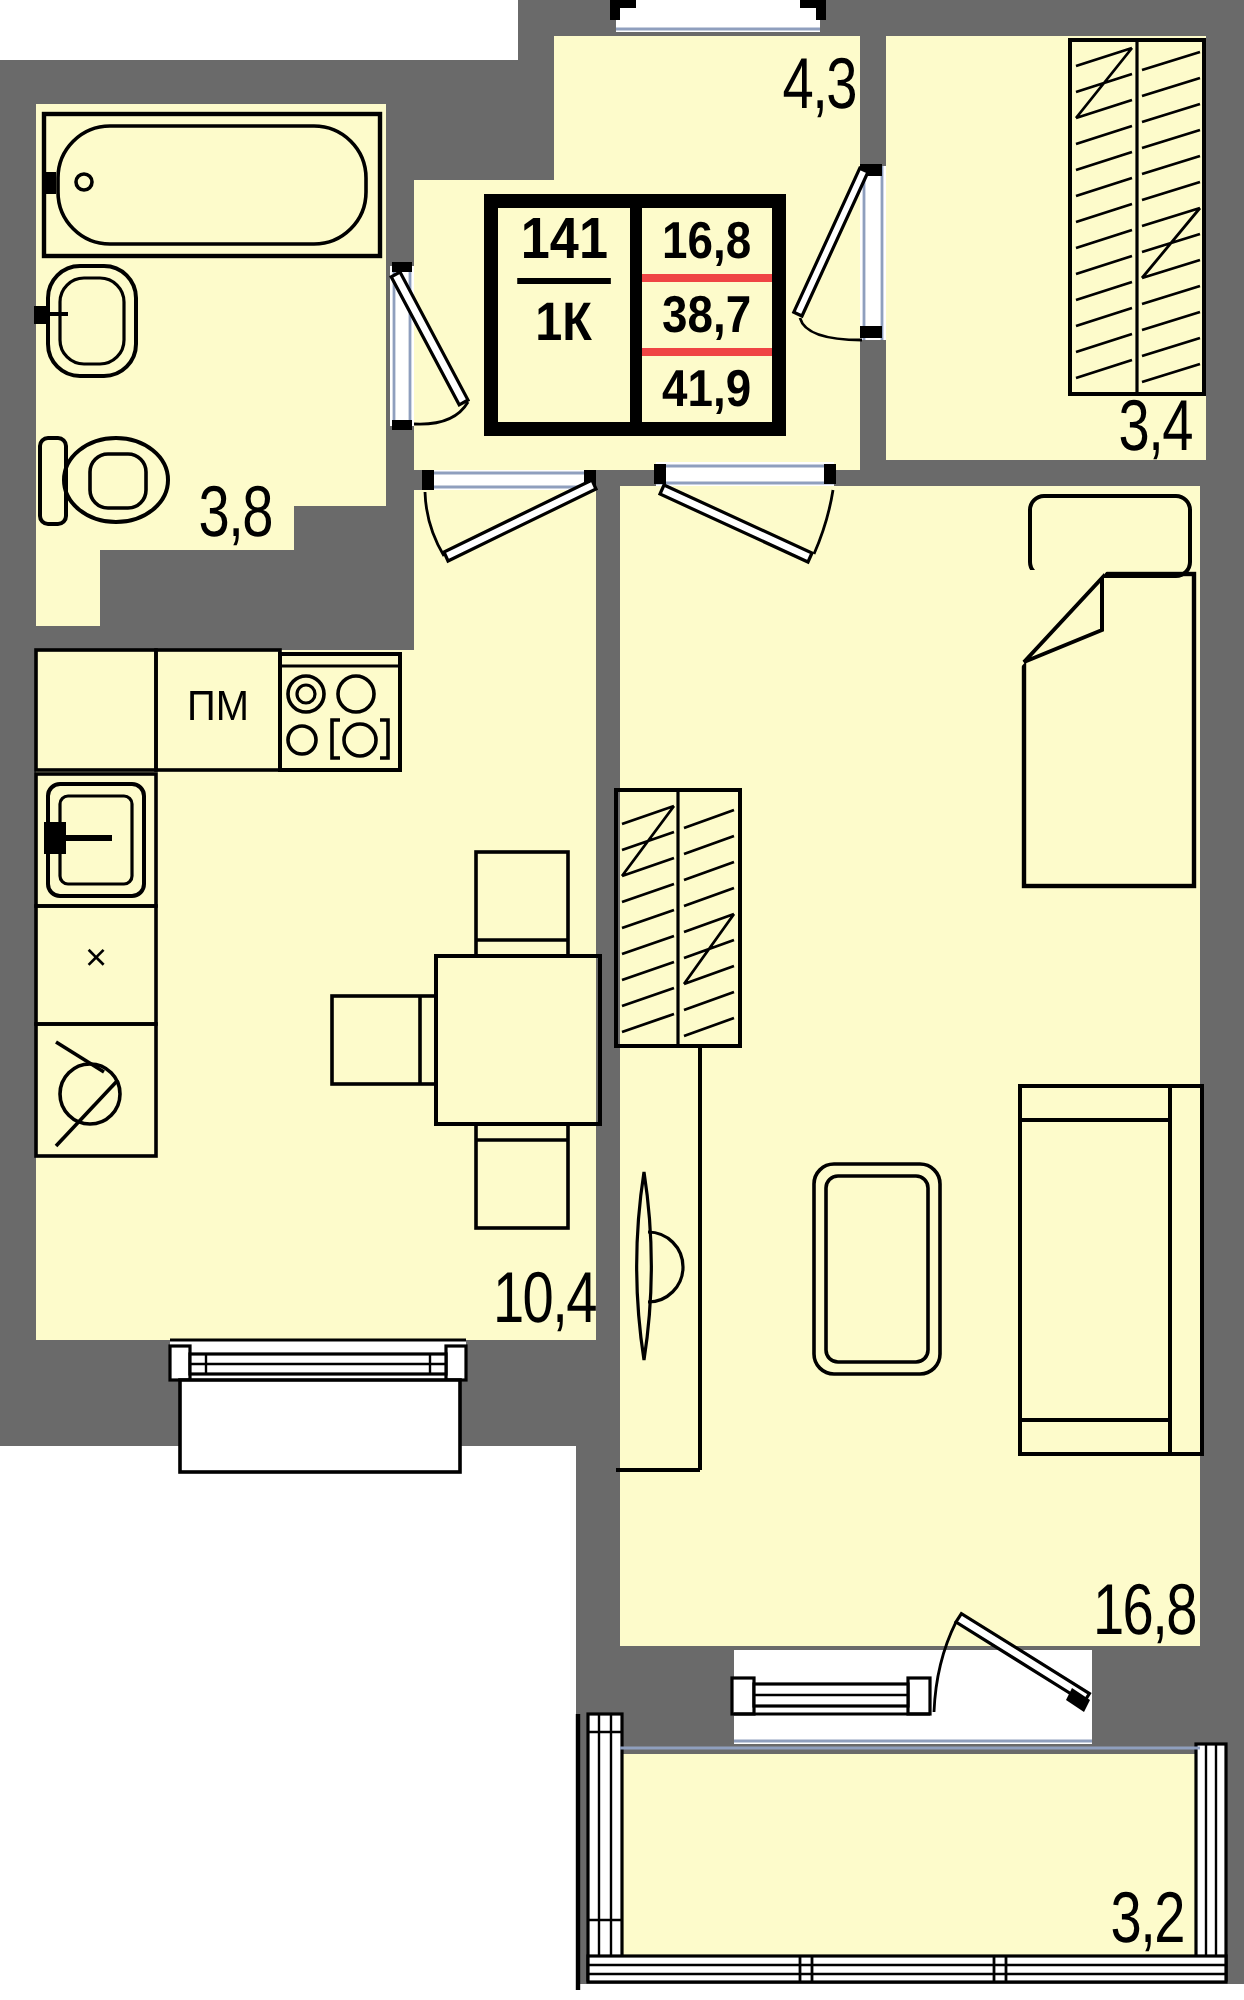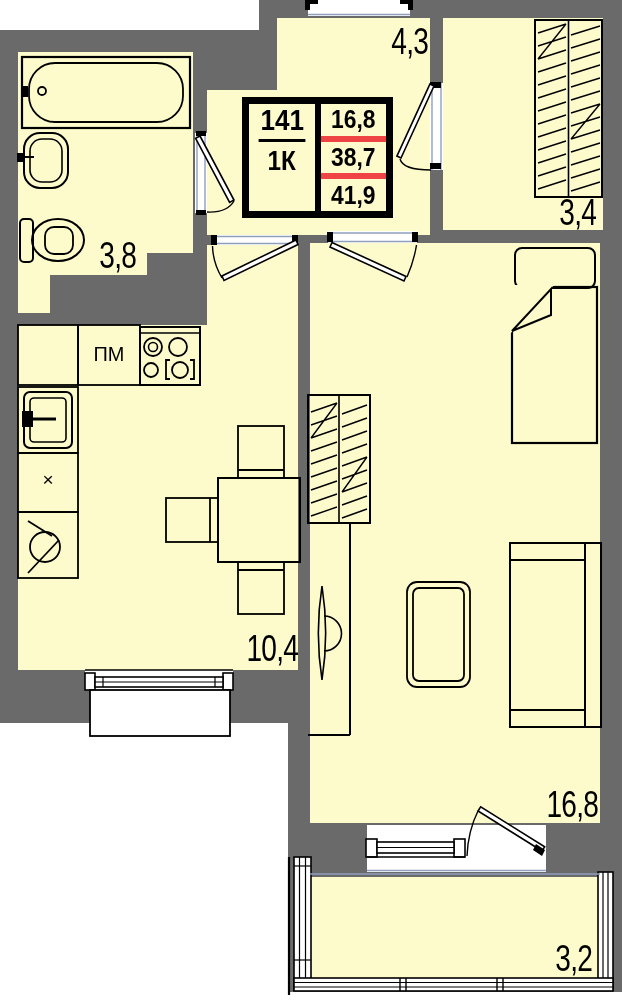--- a/index.html
+++ b/index.html
@@ -29,21 +29,21 @@
     display:flex;flex-direction:column;align-items:center;justify-content:flex-start;
   }
   .ib-num{font-size:29px;font-weight:700;border-bottom:3px solid #000;padding:0 2px 2px 2px;transform:scaleX(0.9);}
   .ib-type{font-size:27px;font-weight:700;margin-top:4px;transform:scaleX(0.9);}
   .ib-right{flex:1;display:flex;flex-direction:column;}
   .ib-cell{
     flex:1;display:flex;align-items:center;justify-content:center;
     font-size:26px;font-weight:700;transform-origin:50% 50%;
   }
   .ib-cell span{transform:scaleX(0.88);display:inline-block;}
-  .ib-cell + .ib-cell{border-top:6px solid #ef4444;}
+  .ib-cell + .ib-cell{border-top:4px solid #ef4444;}
 </style>
 </head>
 <body>
 
 <div class="canvas">
 
   <div class="ext" style="left:0;top:0;width:259px;height:30px;"></div>
   <div class="ext" style="left:0;top:723px;width:288px;height:277px;"></div>
   <div class="ext" style="left:288px;top:992px;width:334px;height:8px;"></div>
 

